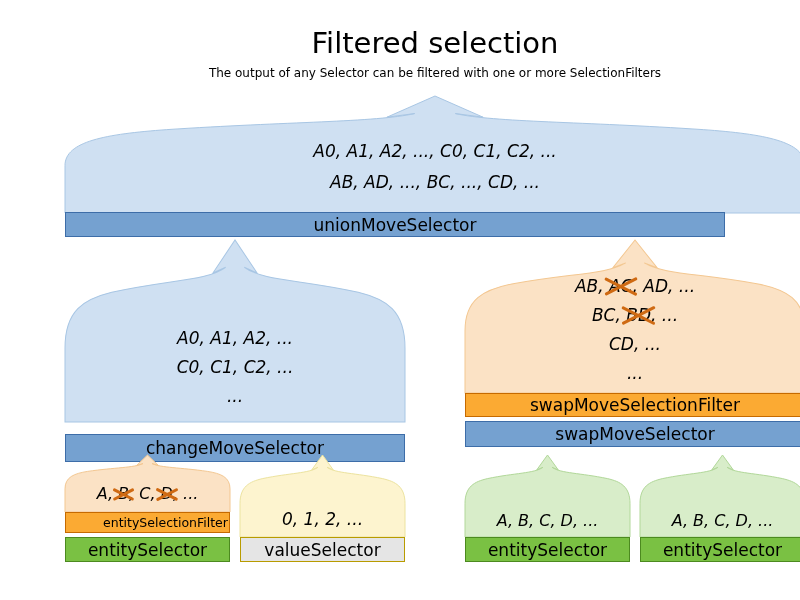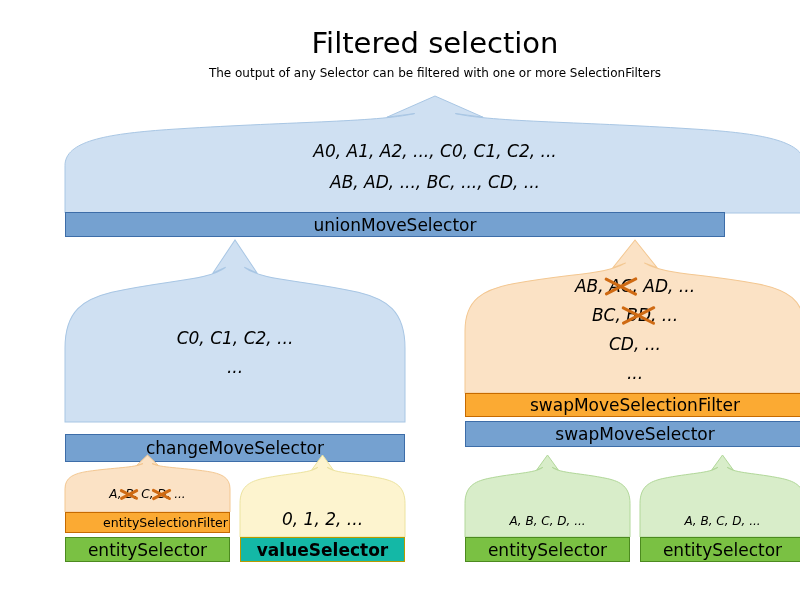--- a/index.html
+++ b/index.html
@@ -32,34 +32,34 @@
   .f-orange { fill: #fbe2c5; stroke: #f3c791; stroke-width: 1; }
   .f-green  { fill: #d8edc9; stroke: #b2d89a; stroke-width: 1; }
   .f-yellow { fill: #fdf4cf; stroke: #ece39f; stroke-width: 1; }
   .ftext {
     position: absolute;
     text-align: center;
     font-size: 17px;
     color: #000;
     font-style: italic;
   }
-  .ftext-small { font-size: 12px; }
+  .ftext-small { font-size: 16px; }
   .bar {
     position: absolute;
     box-sizing: border-box;
     display: flex;
     align-items: center;
     justify-content: center;
     font-size: 17px;
     color: #000;
   }
   .bar-blue   { background: #75a1d0; border: 1.5px solid #3d6da8; }
   .bar-orange { background: #fbaa33; border: 1.5px solid #c66a00; }
   .bar-green  { background: #7ac143; border: 1.5px solid #4c8a1f; }
-  .bar-yellow { background: #14b8a6; border: 1.5px solid #b89b00; font-weight: bold; }
+  .bar-yellow { background: #e5e5e5; border: 1.5px solid #b89b00; }
   .bar-small  { font-size: 12.5px; padding-left: 36px; }
   .crossed { position: relative; display: inline-block; }
   .crossed::before, .crossed::after {
     content: "";
     position: absolute;
     left: -6px; right: -6px;
     top: 50%;
     margin-top: -1.25px;
     height: 2.5px;
     background: #cf6a13;
@@ -84,20 +84,21 @@
     <div>AB, AD, ..., BC, ..., CD, ...</div>
   </div>
   <div class="bar bar-blue" style="left:30px; top:212px; width:660px; height:25px">
     <span>unionMoveSelector</span>
   </div>
 
   <svg class="funnel" style="left:30px; top:240px; width:340px; height:182px" viewBox="0 0 400 160" preserveAspectRatio="none">
     <path class="f-blue" vector-effect="non-scaling-stroke" d="M 0,160 L 0,95 C 0,62 22,52 55,46 C 120,35 168,36 189,24 L 174,29 L 200,0 L 226,29 L 211,24 C 232,36 280,35 345,46 C 378,52 400,62 400,95 L 400,160 Z"></path>
   </svg>
   <div class="ftext" style="left:30px; top:324px; width:340px; line-height:29px">
+    <div>A0, A1, A2, ...</div>
     <div>C0, C1, C2, ...</div>
     <div>...</div>
   </div>
   <div class="bar bar-blue" style="left:30px; top:434px; width:340px; height:28px">
     <span>changeMoveSelector</span>
   </div>
 
   <svg class="funnel" style="left:430px; top:240px; width:340px; height:153px" viewBox="0 0 400 160" preserveAspectRatio="none">
     <path class="f-orange" vector-effect="non-scaling-stroke" d="M 0,160 L 0,95 C 0,62 22,52 55,46 C 120,35 168,36 189,24 L 174,29 L 200,0 L 226,29 L 211,24 C 232,36 280,35 345,46 C 378,52 400,62 400,95 L 400,160 Z"></path>
   </svg>

